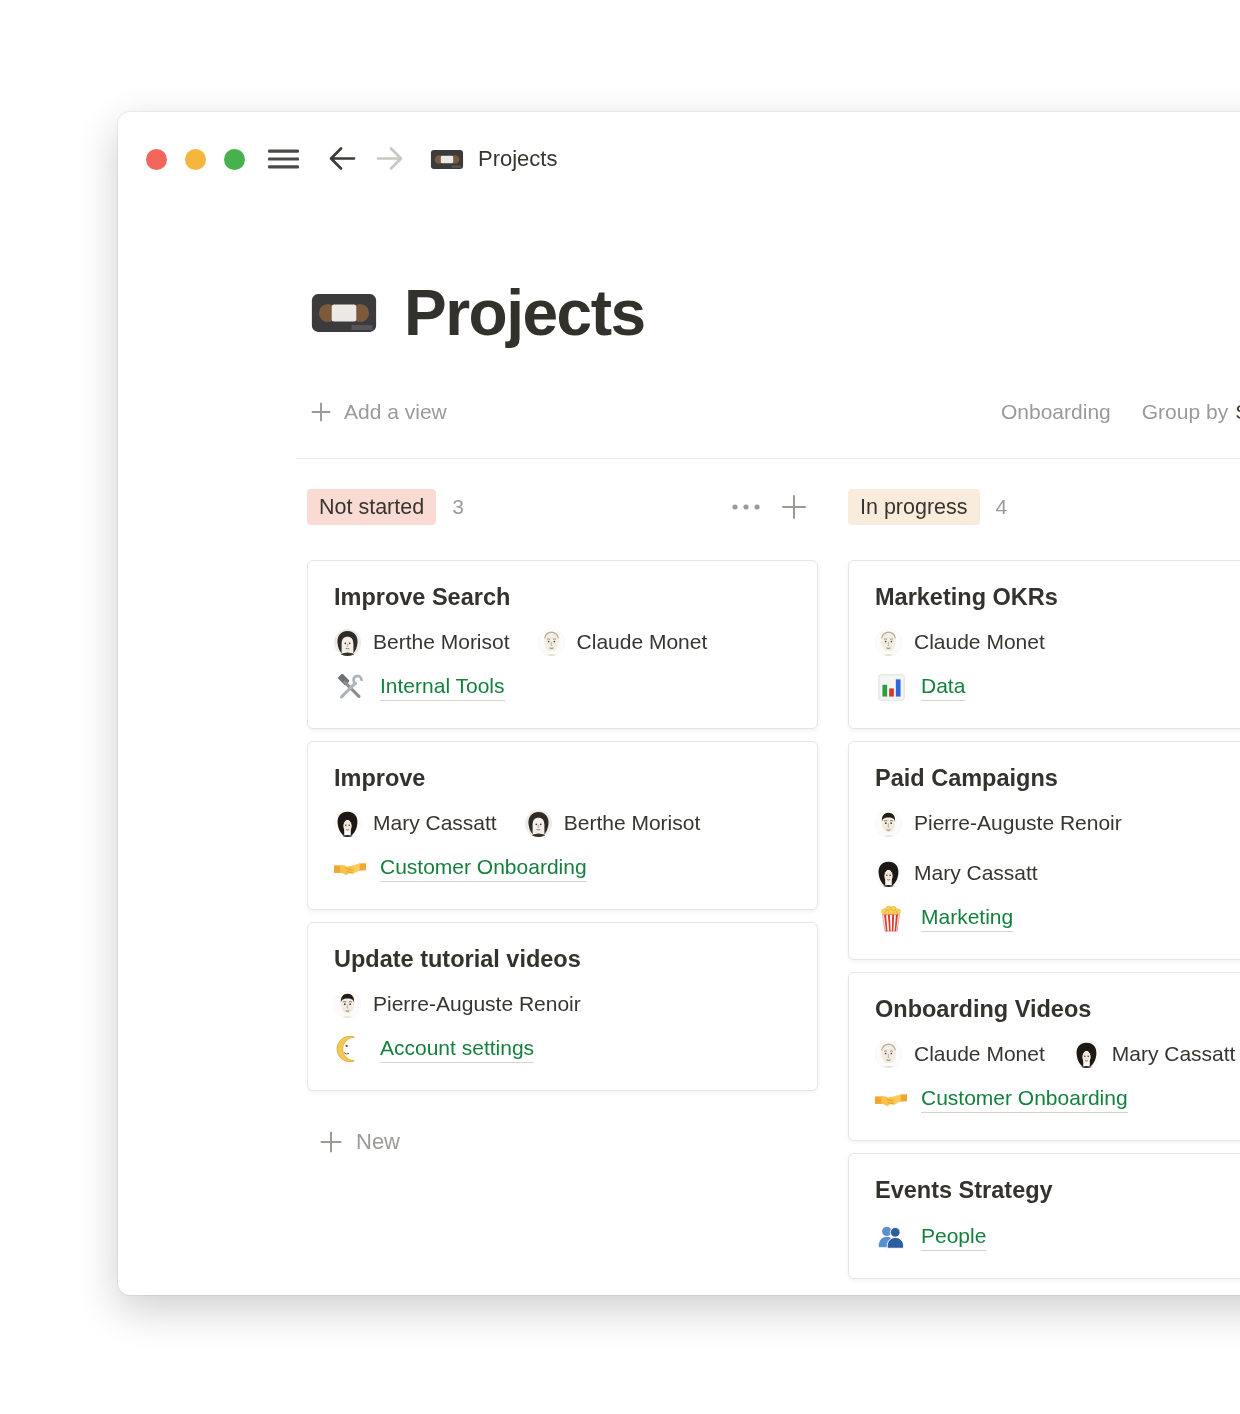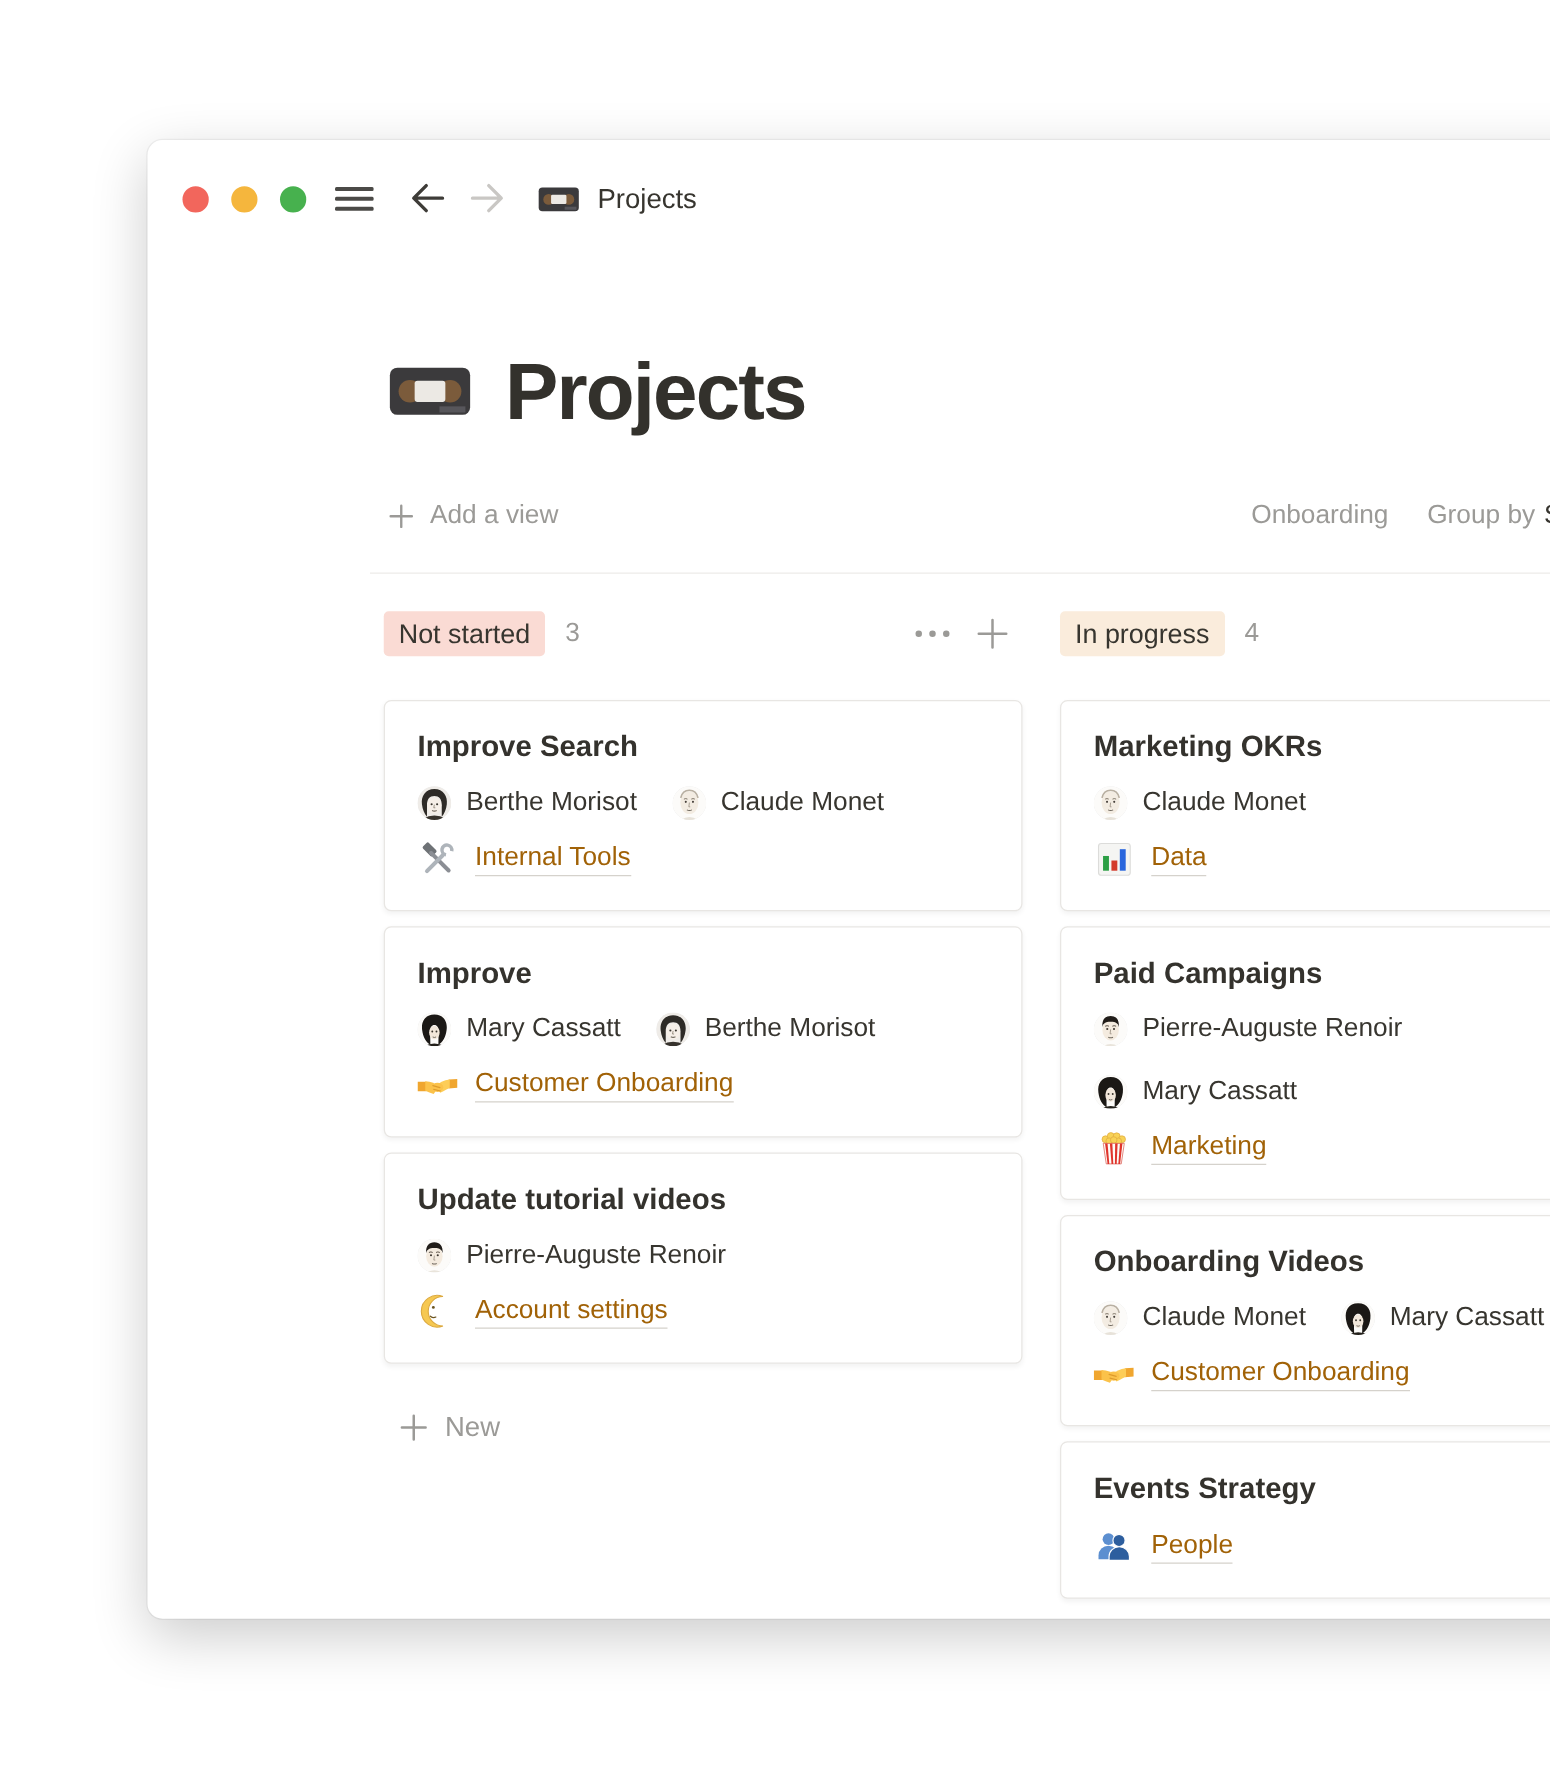--- a/index.html
+++ b/index.html
@@ -23,21 +23,21 @@
   .tb-vhs  { left:312px; top:36px; }
   .tb-title{ position:absolute; left:360px; top:34px; font-size:22px; color:#37352F; }
 
   
   .page-header { position:absolute; top:164px; left:192px; display:flex; align-items:center; gap:26px; }
   .page-icon svg { display:block; }
   .page-title { font-size:64px; font-weight:700; letter-spacing:-1.5px; color:#33312C; }
 
   
   .view-bar { position:absolute; top:286px; left:192px; right:0; height:34px; font-size:21px; }
-  .add-view { display:inline-flex; align-items:flex-end; gap:12px; color:#9B9A97; cursor:pointer; margin-top:2px; }
+  .add-view { display:inline-flex; align-items:center; gap:12px; color:#9B9A97; cursor:pointer; margin-top:2px; }
   .view-actions { position:absolute; left:691px; top:2px; display:flex; gap:31px; color:#9B9A97; white-space:nowrap; }
   .gb-value { color:#37352F; margin-left:7px; }
 
   .divider { position:absolute; top:346px; left:178px; right:0; height:1px; background:#EDEBE9; }
 
   
   .board { position:absolute; top:376px; left:189px; display:flex; gap:30px; }
   .column { width:511px; flex:0 0 511px; }
   .col-header { height:38px; margin-bottom:34px; display:flex; align-items:center; }
   .status-badge { display:inline-block; font-size:21.5px; line-height:24px; padding:6px 12px;
@@ -51,21 +51,21 @@
   .card-title { font-size:23.5px; font-weight:600; line-height:30px; color:#34322D; margin-bottom:16px; }
   .people { display:flex; flex-wrap:wrap; column-gap:30px; row-gap:14px; margin-bottom:15px;gap:28px; }
   .people.stack { flex-direction:column; gap:22px; }
   .person { display:flex; align-items:center; gap:12px; height:28px; }
   .avatar { width:27px; height:27px; border-radius:50%; overflow:hidden; flex:0 0 27px;
     box-shadow:inset 0 0 0 1px rgba(0,0,0,0.08); }
   .avatar svg { display:block; width:27px; height:27px; }
   .person-name { font-size:21px; color:#37352F; white-space:nowrap; }
   .tag-row { display:flex; align-items:center; gap:14px; height:32px; }
   .tag-icon { display:inline-flex; align-items:center; justify-content:center; width:32px; }
-  .tag-link { font-size:21px; font-weight:500; color:#a16207; white-space:nowrap;
+  .tag-link { font-size:21px; font-weight:500; color:#15803d; white-space:nowrap;
     border-bottom:1.5px solid #D5D2CC; padding-bottom:2px; cursor:pointer; }
   .new-row { display:flex; align-items:center; gap:13px; color:#9B9A97; font-size:22px;
     margin:38px 0 0 12px; cursor:pointer; }
 </style>
 </head>
 <body>
 
 <div class="stage">
   <div class="window">
 

